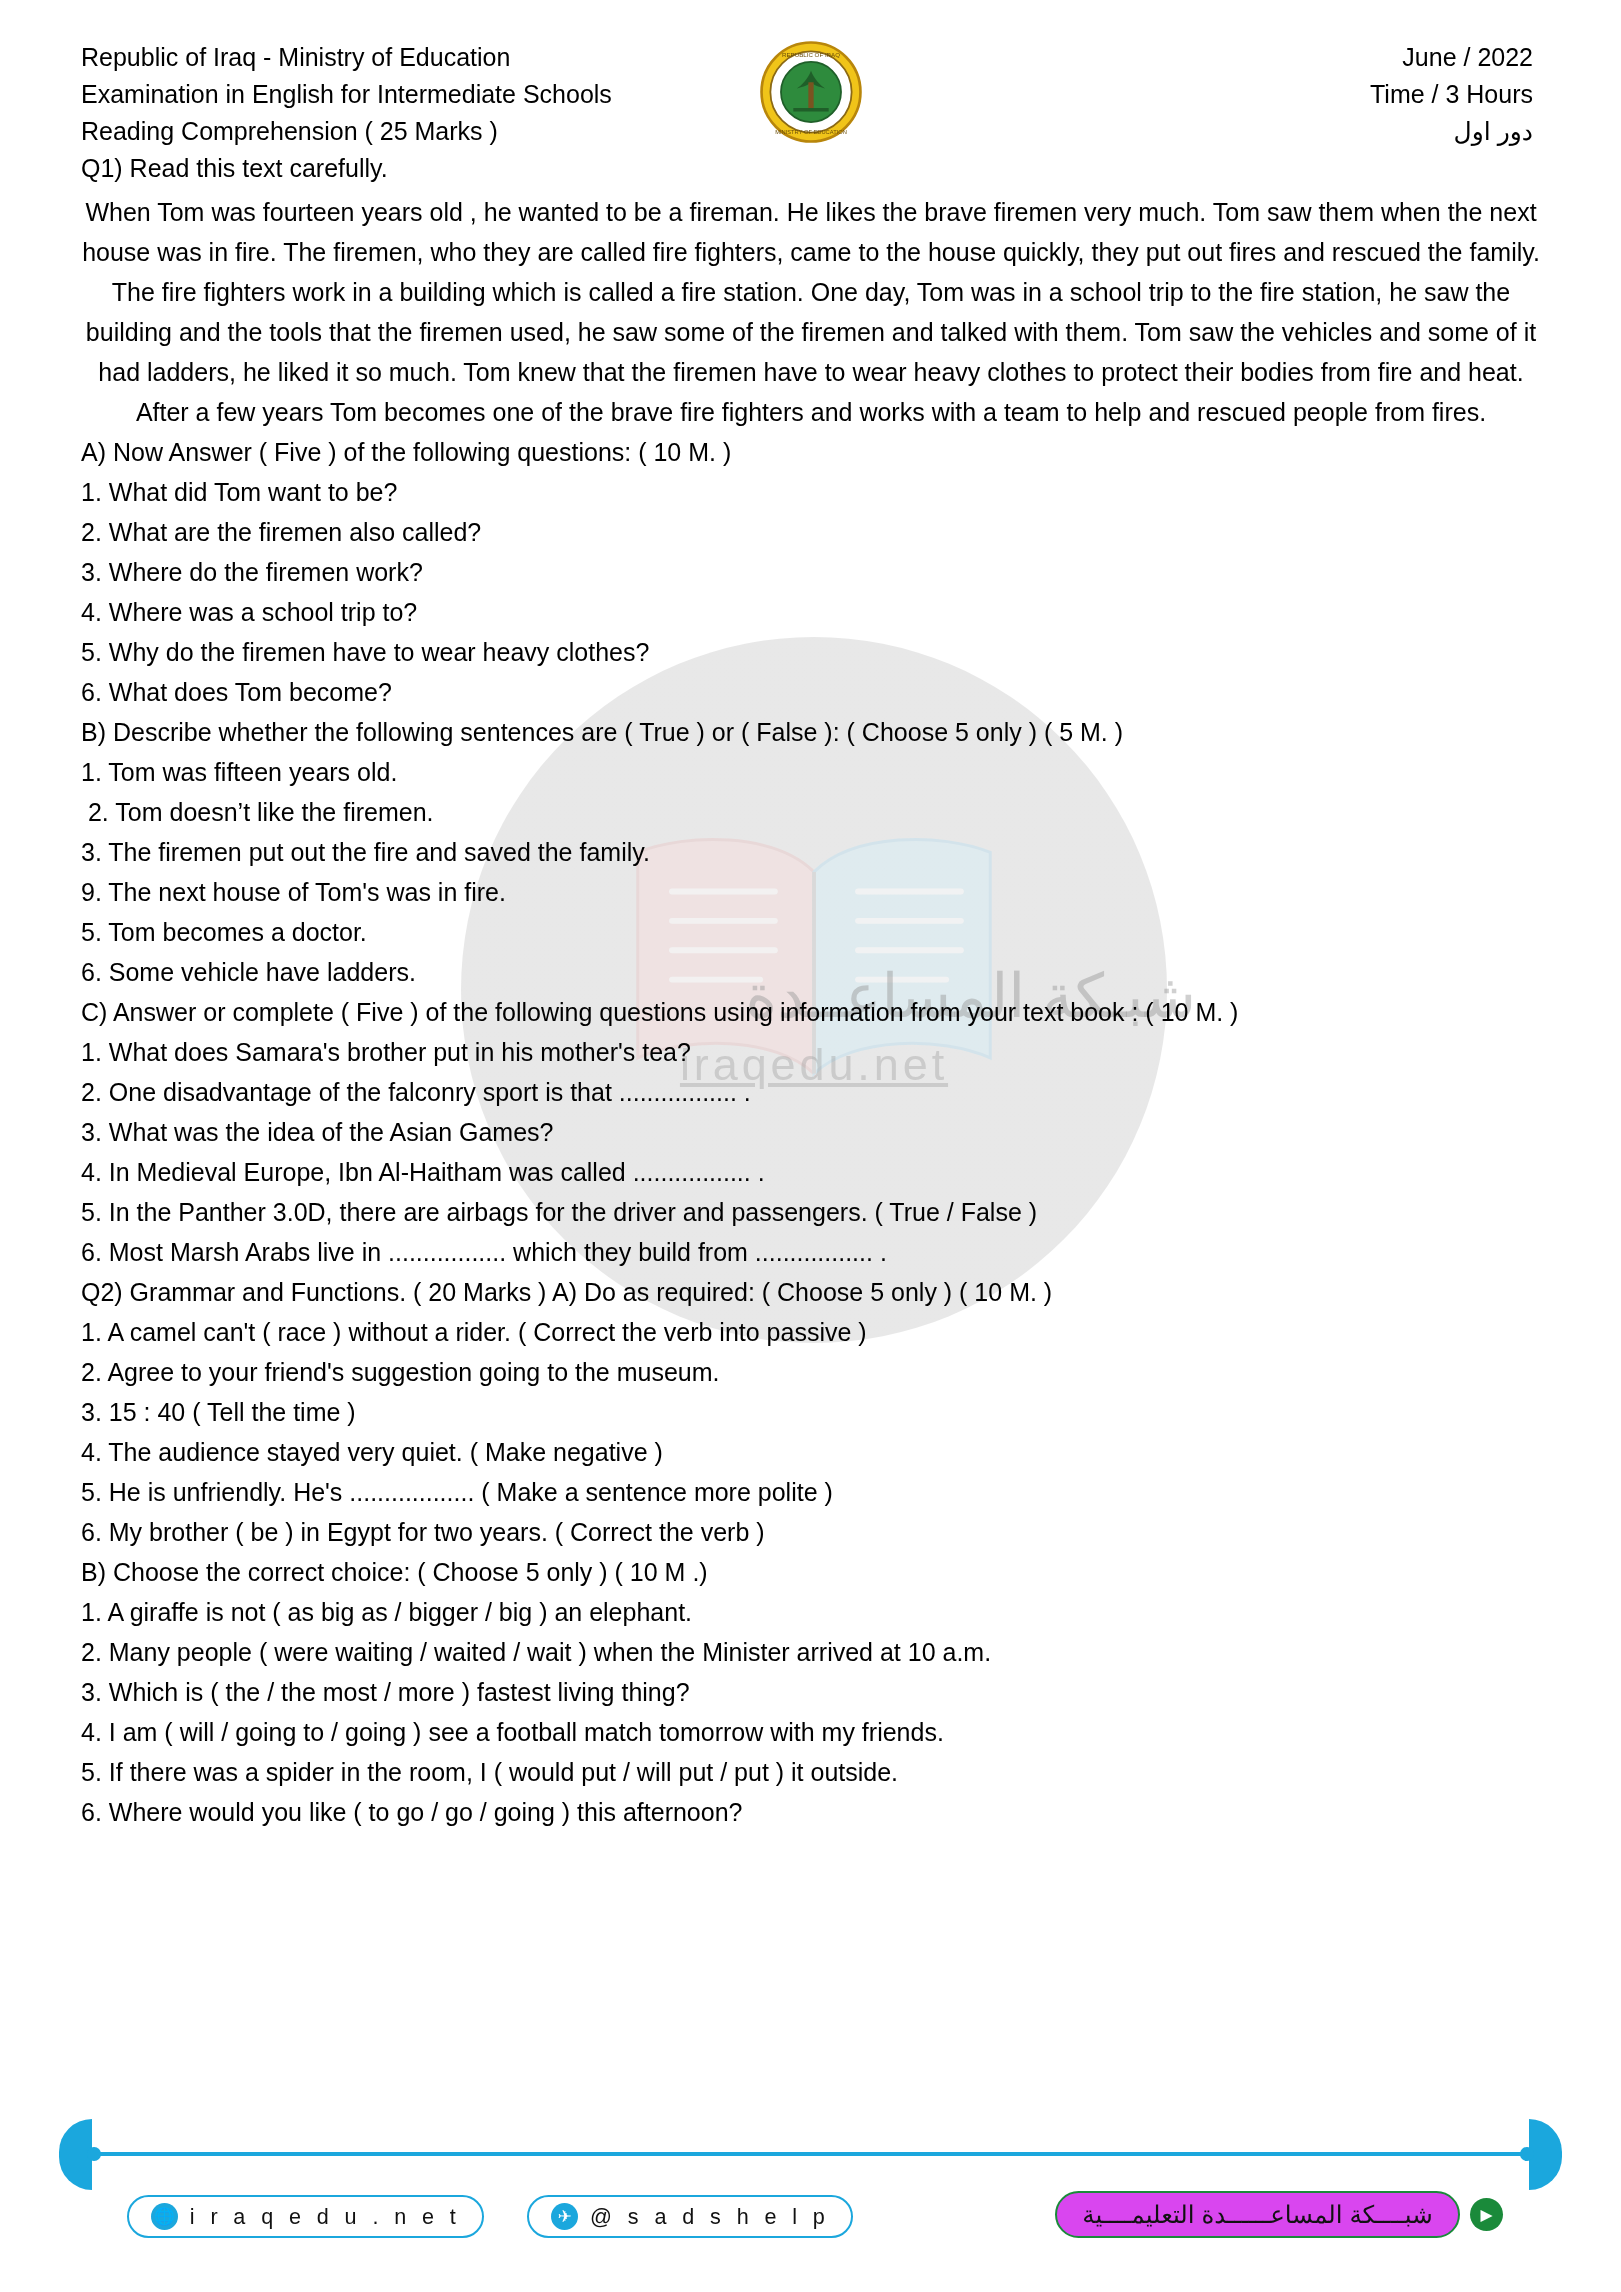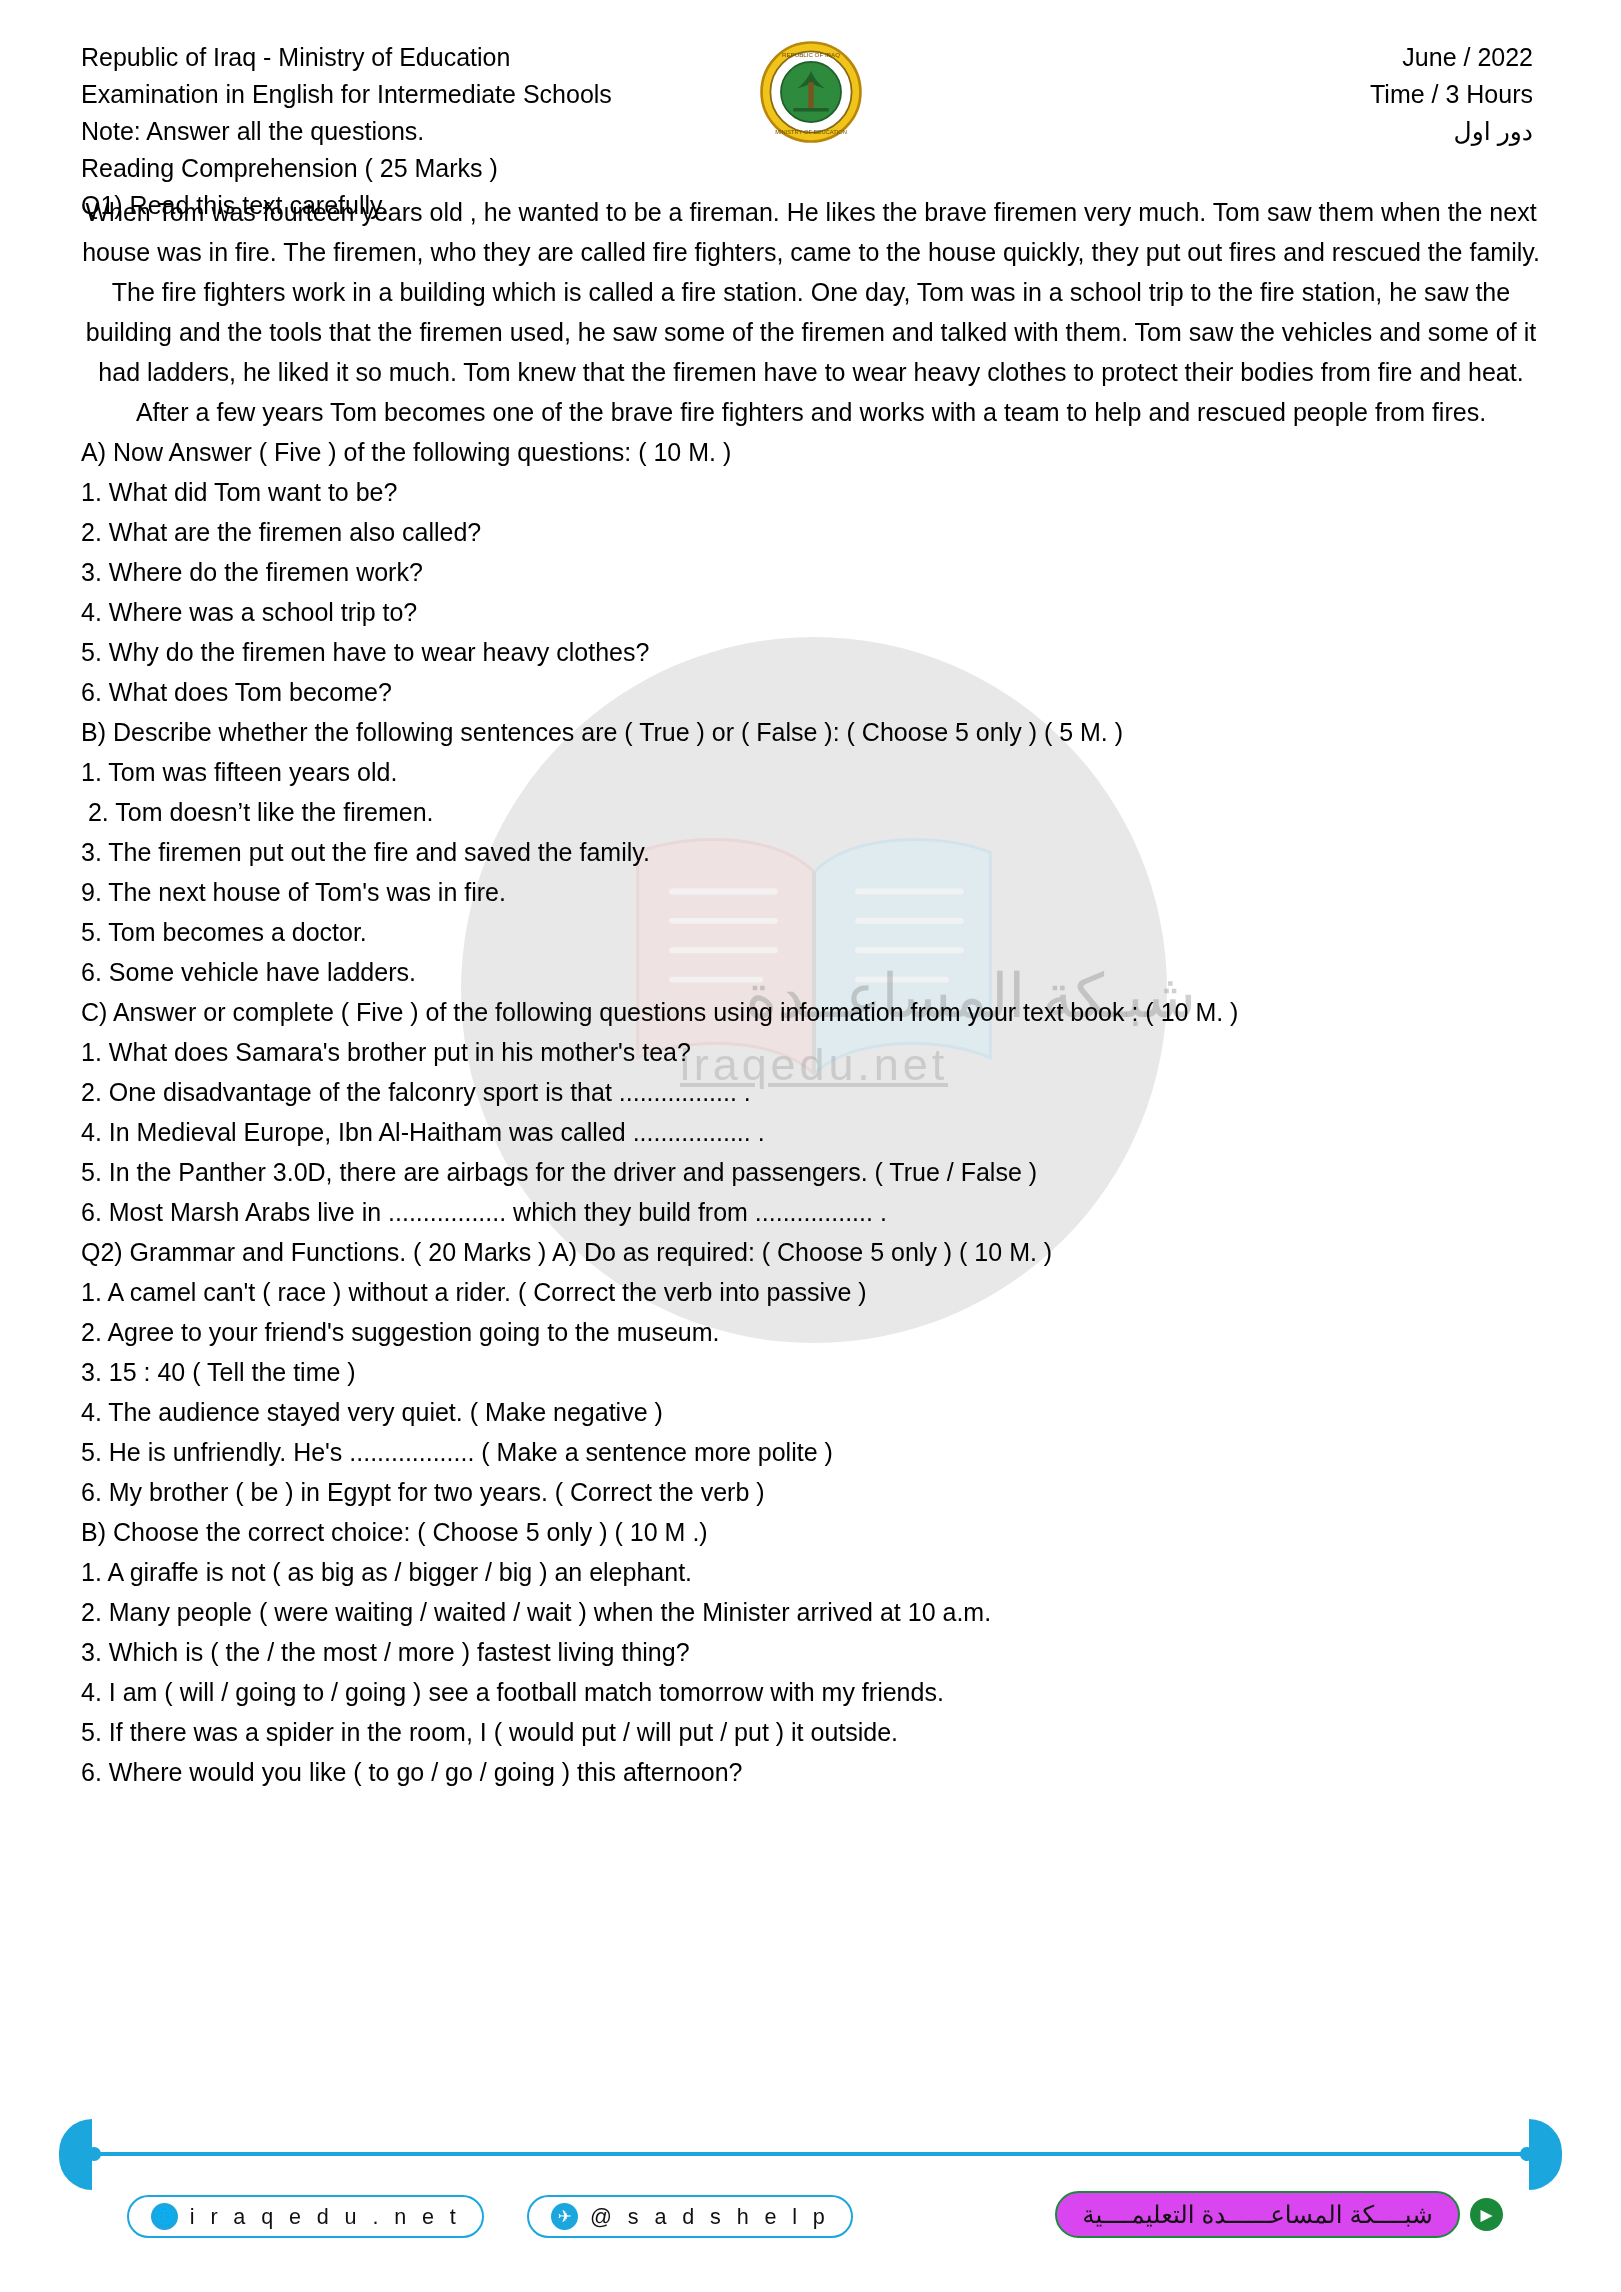--- a/index.html
+++ b/index.html
@@ -252,21 +252,20 @@
   <div class="wm-text rtl">شبـكة المساعــدة</div>
   <div class="wm-text2">iraqedu.net</div>
 </div>
 
 <div id="sheet">
 
   <div id="header">
     <div id="header-left">
       <div>Republic of Iraq - Ministry of Education</div>
       <div>Examination in English for Intermediate Schools</div>
-      <div>Note: Answer all the questions.</div>
       <div>Reading Comprehension ( 25 Marks )</div>
       <div>Q1) Read this text carefully.</div>
     </div>
 
     <svg id="emblem" viewBox="0 0 120 120">
       <circle cx="60" cy="60" r="56" fill="#f0c419" stroke="#b8860b" stroke-width="3"></circle>
       <circle cx="60" cy="60" r="46" fill="#ffffff" stroke="#8b6914" stroke-width="2"></circle>
       <circle cx="60" cy="60" r="34" fill="#2e8b3d" stroke="#1f5f29" stroke-width="2"></circle>
       <path d="M60 36 C56 46 50 52 44 56 C52 54 57 52 60 49 C63 52 68 54 76 56 C70 52 64 46 60 36 Z" fill="#1f5f29"></path>
       <rect x="57" y="49" width="6" height="30" fill="#7a5320"></rect>
@@ -302,20 +301,21 @@
       <div class="line">3. The firemen put out the fire and saved the family.</div>
       <div class="line">9. The next house of Tom's was in fire.</div>
       <div class="line">5. Tom becomes a doctor.</div>
       <div class="line">6. Some vehicle have ladders.</div>
     </div>
 
     <div>
       <div class="line">C) Answer or complete ( Five ) of the following questions using information from your text book : ( 10 M. )</div>
       <div class="line">1. What does Samara's brother put in his mother's tea?</div>
       <div class="line">2. One disadvantage of the falconry sport is that ................. .</div>
+      <div class="line">3. What was the idea of the Asian Games?</div>
       <div class="line">4. In Medieval Europe, Ibn Al-Haitham was called ................. .</div>
       <div class="line">5. In the Panther 3.0D, there are airbags for the driver and passengers. ( True / False )</div>
       <div class="line">6. Most Marsh Arabs live in ................. which they build from ................. .</div>
     </div>
 
     <div>
       <div class="line">Q2) Grammar and Functions. ( 20 Marks ) A) Do as required: ( Choose 5 only ) ( 10 M. )</div>
       <div class="line">1. A camel can't ( race ) without a rider. ( Correct the verb into passive )</div>
       <div class="line">2. Agree to your friend's suggestion going to the museum.</div>
       <div class="line">3. 15 : 40 ( Tell the time )</div>

